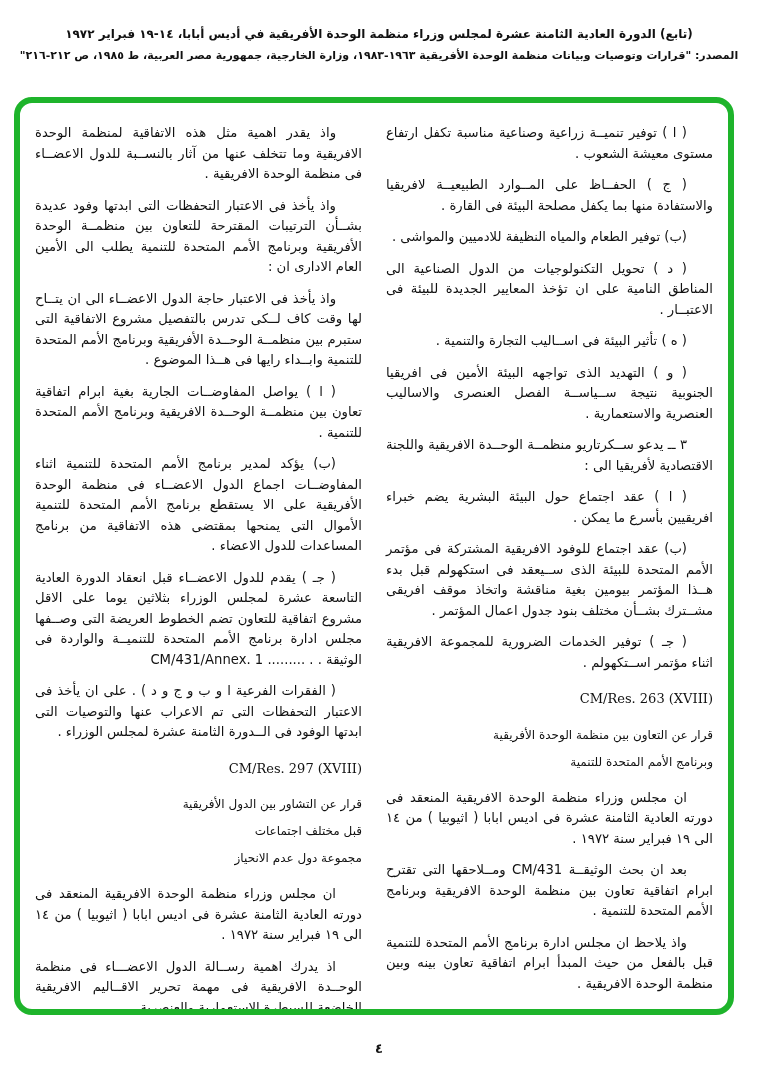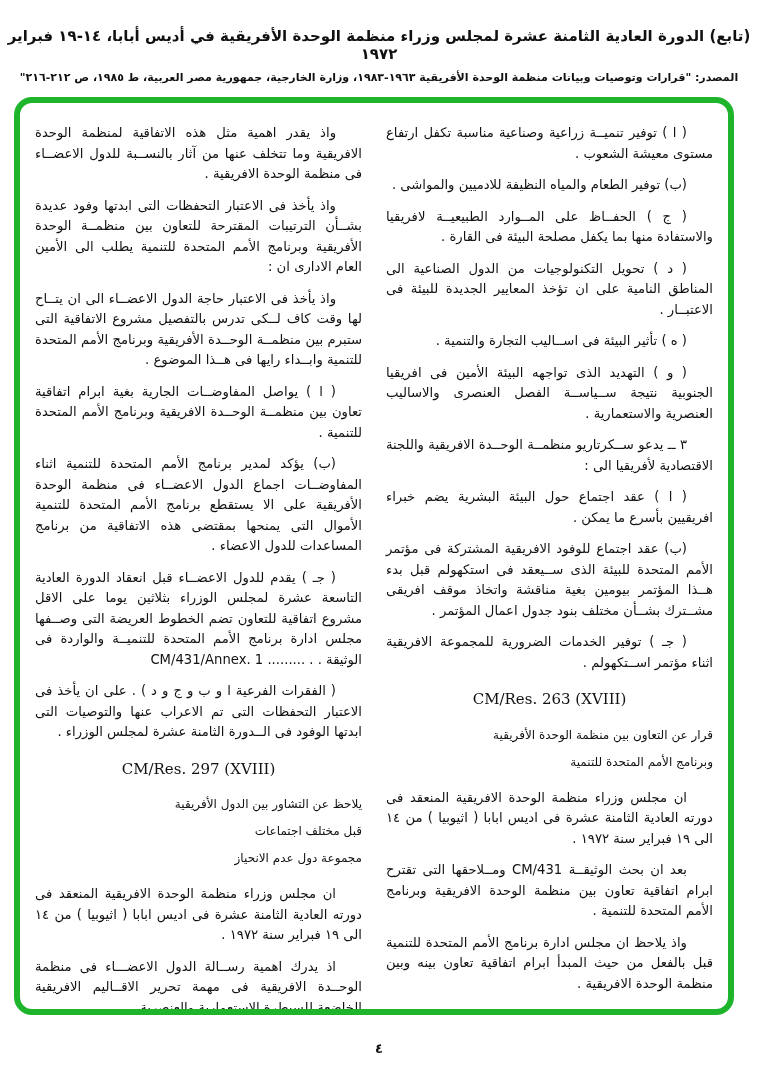--- a/index.html
+++ b/index.html
@@ -10,21 +10,21 @@
     font-family:"DejaVu Sans",sans-serif;
     color:#111;
     overflow:hidden;
   }
   .doc-header{
     padding-top:27px;
     text-align:center;
     direction:rtl;
   }
   .doc-header .line1{
-    font-size:15px;
+    font-size:12px;
     font-weight:bold;
     letter-spacing:0;
   }
   .doc-header .line2{
     font-size:11px;
     font-weight:bold;
     margin-top:8px;
   }
   .content-box{
     position:absolute;
@@ -47,23 +47,23 @@
     flex:1 1 0;
     direction:rtl;
     text-align:justify;
     font-size:13.2px;
     line-height:20.5px;
   }
   .para{margin:0 0 11px 0;}
   .para.body{text-indent:26px;}
   .para.ref{
     direction:ltr;
-    text-align:center;
+    text-align:right;
     font-family:"DejaVu Serif",serif;
-    font-size:15px;
+    font-size:13px;
     margin:16px 0 12px 0;
     text-indent:0;
   }
   .para.heading{
     font-weight:normal;
     font-size:12px;
     line-height:27px;
     margin:2px 0 12px 0;
     text-indent:0;
   }
@@ -83,22 +83,22 @@
 
   <div class="doc-header">
     <div class="line1" dir="rtl">(تابع) الدورة العادية الثامنة عشرة لمجلس وزراء منظمة الوحدة الأفريقية في أديس أبابا، ١٤-١٩ فبراير ١٩٧٢</div>
     <div class="line2" dir="rtl">المصدر: "قرارات وتوصيات وبيانات منظمة الوحدة الأفريقية ١٩٦٣-١٩٨٣، وزارة الخارجية، جمهورية مصر العربية، ط ١٩٨٥، ص ٢١٢-٢١٦"</div>
   </div>
 
   <div class="content-box" style="border-color: rgb(30, 180, 43);">
     <div class="columns">
       <div class="col">
           <div class="para body">( ا ) توفير تنميــة زراعية وصناعية مناسبة تكفل ارتفاع مستوى معيشة الشعوب .</div>
+          <div class="para body">( ج ) الحفــاظ على المــوارد الطبيعيــة لافريقيا والاستفادة منها بما يكفل مصلحة البيئة فى القارة .</div>
           <div class="para body">(ب) توفير الطعام والمياه النظيفة للادميين والمواشى .</div>
-          <div class="para body">( ج ) الحفــاظ على المــوارد الطبيعيــة لافريقيا والاستفادة منها بما يكفل مصلحة البيئة فى القارة .</div>
           <div class="para body">( د ) تحويل التكنولوجيات من الدول الصناعية الى المناطق النامية على ان تؤخذ المعايير الجديدة للبيئة فى الاعتبــار .</div>
           <div class="para body">( ه ) تأثير البيئة فى اســاليب التجارة والتنمية .</div>
           <div class="para body">( و ) التهديد الذى تواجهه البيئة الأمين فى افريقيا الجنوبية نتيجة ســياســة الفصل العنصرى والاساليب العنصرية والاستعمارية .</div>
           <div class="para body">٣ ــ يدعو ســكرتاريو منظمــة الوحــدة الافريقية واللجنة الاقتصادية لأفريقيا الى :</div>
           <div class="para body">( ا ) عقد اجتماع حول البيئة البشرية يضم خبراء افريقيين بأسرع ما يمكن .</div>
           <div class="para body">(ب) عقد اجتماع للوفود الافريقية المشتركة فى مؤتمر الأمم المتحدة للبيئة الذى ســيعقد فى استكهولم قبل بدء هــذا المؤتمر بيومين بغية مناقشة واتخاذ موقف افريقى مشــترك بشــأن مختلف بنود جدول اعمال المؤتمر .</div>
           <div class="para body">( جـ ) توفير الخدمات الضرورية للمجموعة الافريقية اثناء مؤتمر اســتكهولم .</div>
           <div class="para ref">CM/Res. 263 (XVIII)</div>
           <div class="para heading">
             <div>قرار عن التعاون بين منظمة الوحدة الأفريقية</div>
@@ -111,21 +111,21 @@
       <div class="col">
           <div class="para body">واذ يقدر اهمية مثل هذه الاتفاقية لمنظمة الوحدة الافريقية وما تتخلف عنها من آثار بالنســبة للدول الاعضــاء فى منظمة الوحدة الافريقية .</div>
           <div class="para body">واذ يأخذ فى الاعتبار التحفظات التى ابدتها وفود عديدة بشــأن الترتيبات المقترحة للتعاون بين منظمــة الوحدة الأفريقية وبرنامج الأمم المتحدة للتنمية يطلب الى الأمين العام الادارى ان :</div>
           <div class="para body">واذ يأخذ فى الاعتبار حاجة الدول الاعضــاء الى ان يتــاح لها وقت كاف لــكى تدرس بالتفصيل مشروع الاتفاقية التى ستبرم بين منظمــة الوحــدة الأفريقية وبرنامج الأمم المتحدة للتنمية وابــداء رايها فى هــذا الموضوع .</div>
           <div class="para body">( ا ) يواصل المفاوضــات الجارية بغية ابرام اتفاقية تعاون بين منظمــة الوحــدة الافريقية وبرنامج الأمم المتحدة للتنمية .</div>
           <div class="para body">(ب) يؤكد لمدير برنامج الأمم المتحدة للتنمية اثناء المفاوضــات اجماع الدول الاعضــاء فى منظمة الوحدة الأفريقية على الا يستقطع برنامج الأمم المتحدة للتنمية الأموال التى يمنحها بمقتضى هذه الاتفاقية من برنامج المساعدات للدول الاعضاء .</div>
           <div class="para body">( جـ ) يقدم للدول الاعضــاء قبل انعقاد الدورة العادية التاسعة عشرة لمجلس الوزراء بثلاثين يوما على الاقل مشروع اتفاقية للتعاون تضم الخطوط العريضة التى وصــفها مجلس ادارة برنامج الأمم المتحدة للتنميــة والواردة فى الوثيقة . . ......... CM/431/Annex. 1</div>
           <div class="para body">( الفقرات الفرعية ا و ب و ج و د ) . على ان يأخذ فى الاعتبار التحفظات التى تم الاعراب عنها والتوصيات التى ابدتها الوفود فى الــدورة الثامنة عشرة لمجلس الوزراء .</div>
           <div class="para ref">CM/Res. 297 (XVIII)</div>
           <div class="para heading">
-            <div>يلاحظ عن التشاور بين الدول الأفريقية</div>
+            <div>قرار عن التشاور بين الدول الأفريقية</div>
             <div>قبل مختلف اجتماعات</div>
             <div>مجموعة دول عدم الانحياز</div>
           </div>
           <div class="para body">ان مجلس وزراء منظمة الوحدة الافريقية المنعقد فى دورته العادية الثامنة عشرة فى اديس ابابا ( اثيوبيا ) من ١٤ الى ١٩ فبراير سنة ١٩٧٢ .</div>
           <div class="para body">اذ يدرك اهمية رســالة الدول الاعضـــاء فى منظمة الوحــدة الافريقية فى مهمة تحرير الاقــاليم الافريقية الخاضعة للسيطرة الاستعمارية والعنصرية .</div>
         </div>
     </div>
   </div>
 
   <div class="page-number">٤</div>

